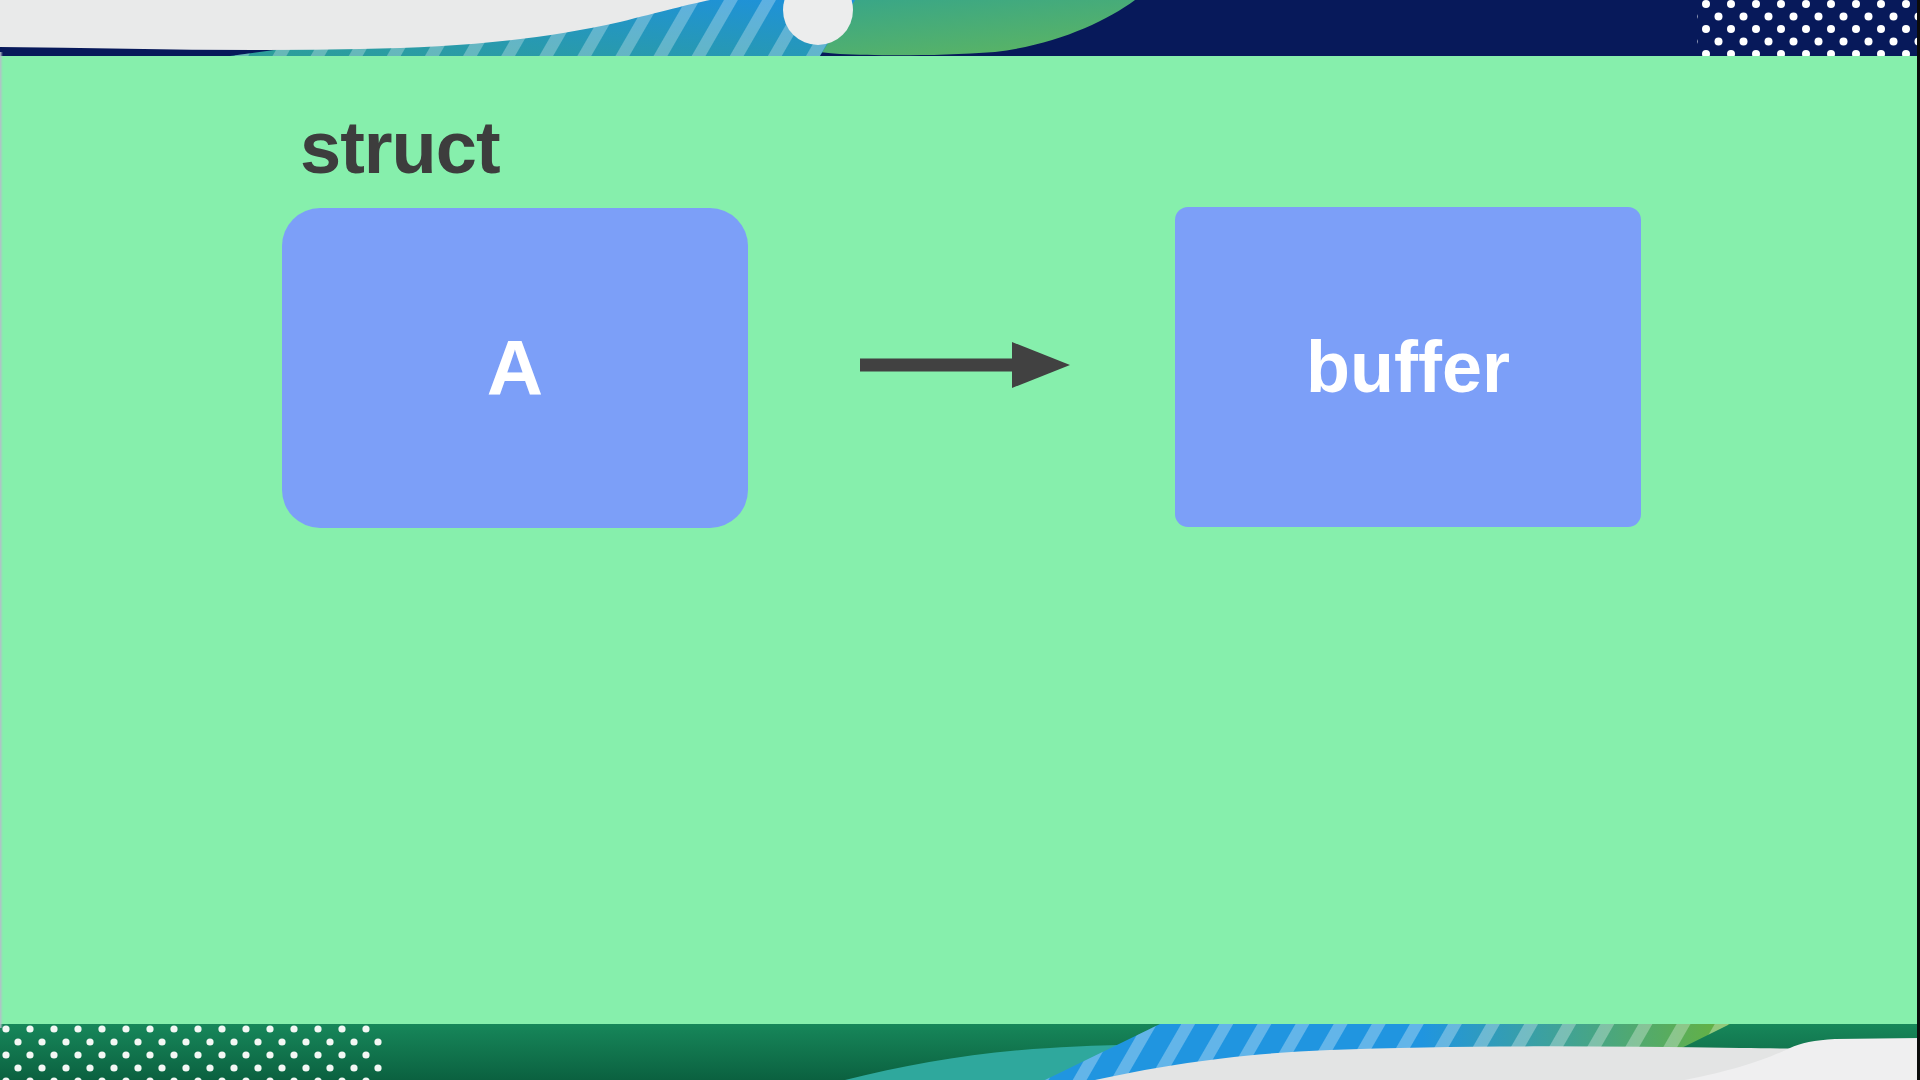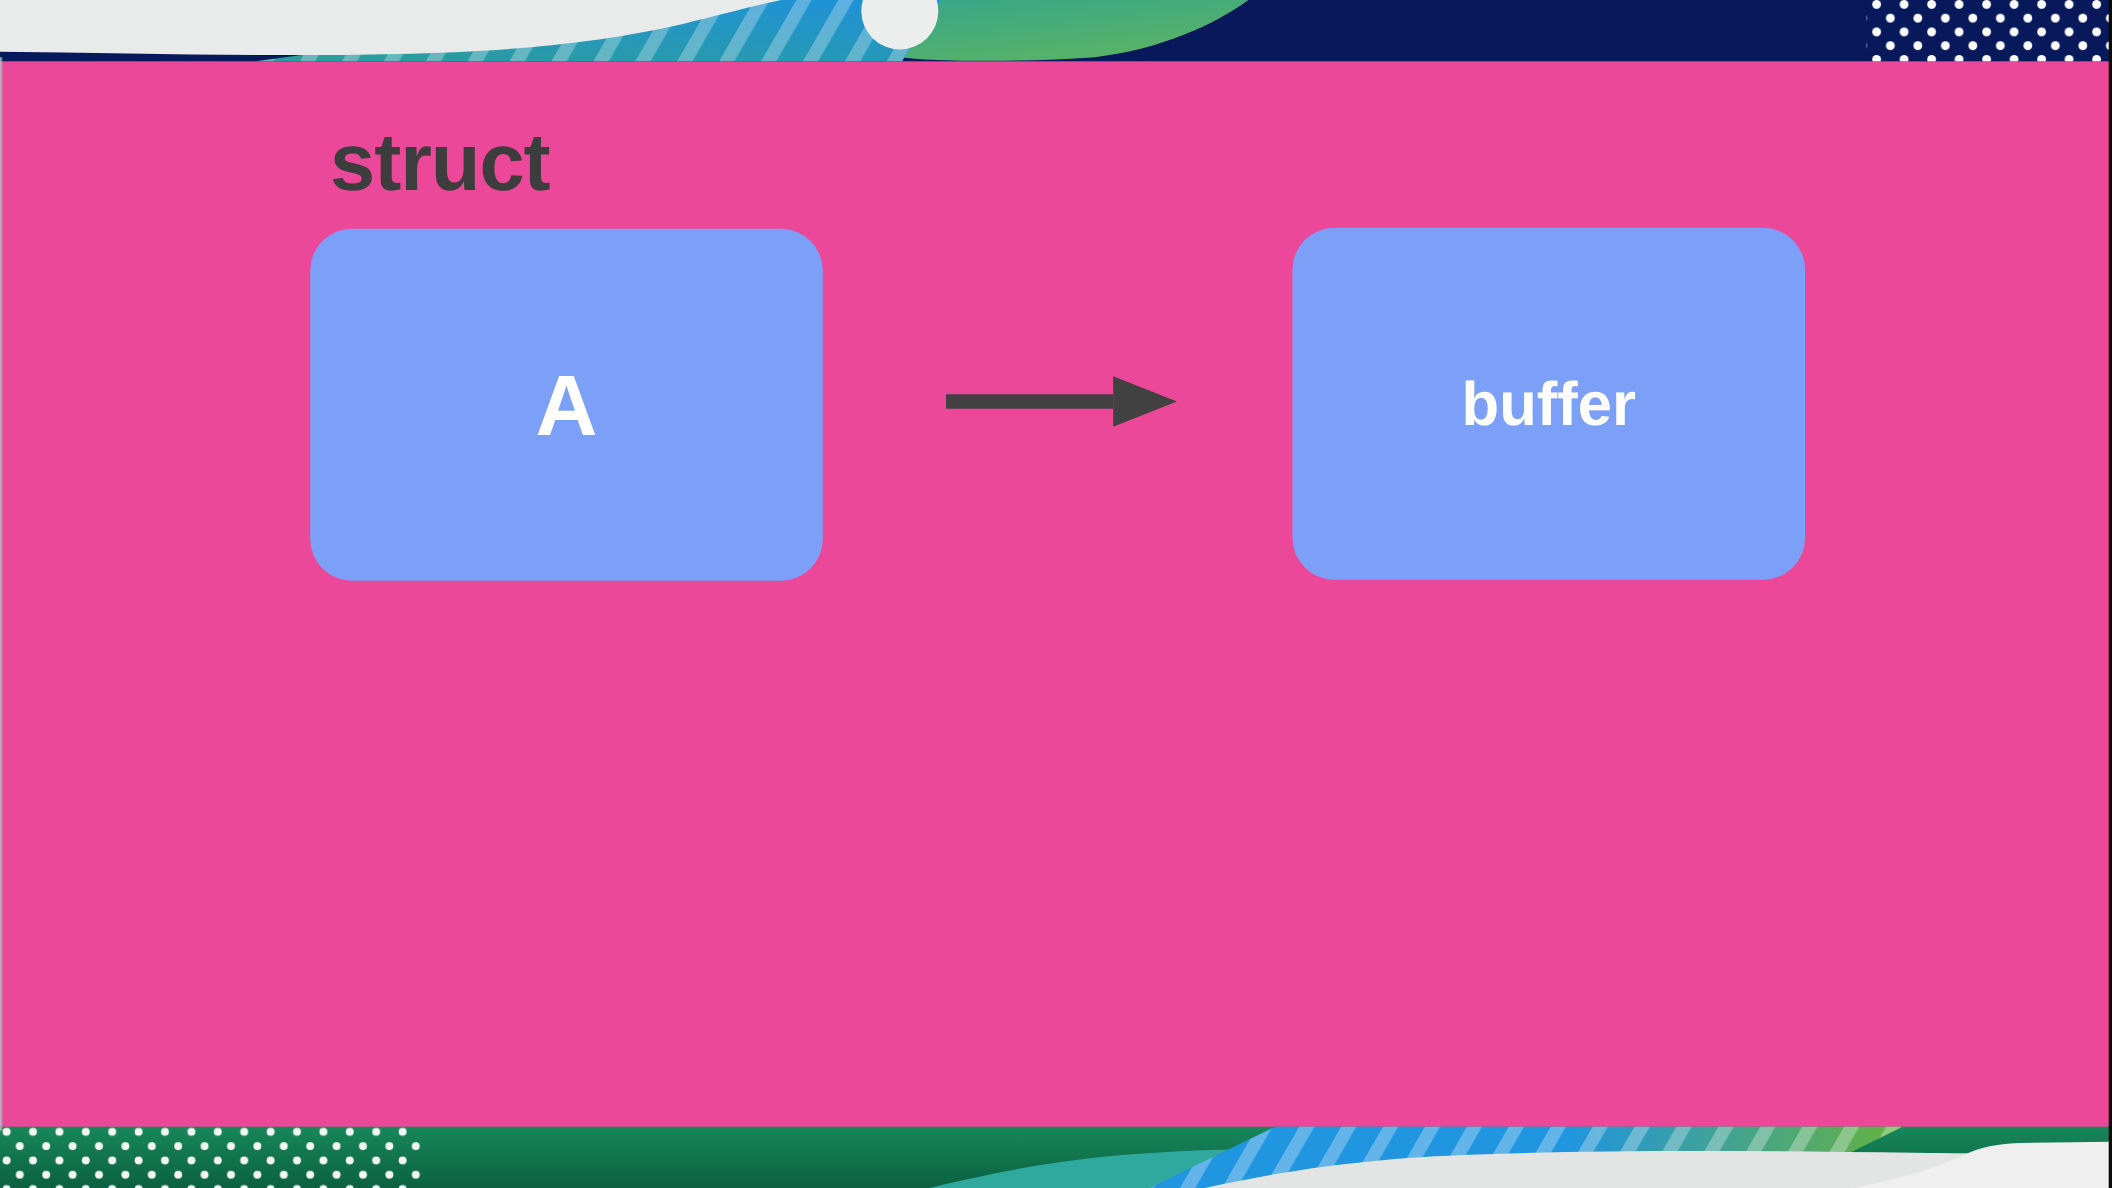--- a/index.html
+++ b/index.html
@@ -8,21 +8,21 @@
     width: 1920px;
     height: 1080px;
     overflow: hidden;
     background: #ffffff;
     font-family: "Liberation Sans", "DejaVu Sans", sans-serif;
   }
   .stage {
     position: relative;
     width: 1920px;
     height: 1080px;
-    background: #ec4899;
+    background: #86efac;
   }
   .deco {
     position: absolute;
     left: 0;
     width: 1920px;
     height: 56px;
     display: block;
   }
   .deco.top { top: 0; }
   .deco.bottom { bottom: 0; }
@@ -46,21 +46,21 @@
     border-radius: 38px;
     background: var(--box-fill, #7c9ff8);
     color: var(--box-text, #ffffff);
     font-weight: 700;
     display: flex;
     align-items: center;
     justify-content: center;
     line-height: 1;
   }
   .box-a { left: 282px; top: 208px; font-size: 78px; }
-  .box-buffer { left: 1175px; top: 207px; font-size: 56px; }
+  .box-buffer { left: 1175px; top: 207px; font-size: 72px; border-radius: 13px; }
 
   .arrow-svg {
     position: absolute;
     left: 850px;
     top: 335px;
     width: 230px;
     height: 60px;
   }
 
   .left-edge {

